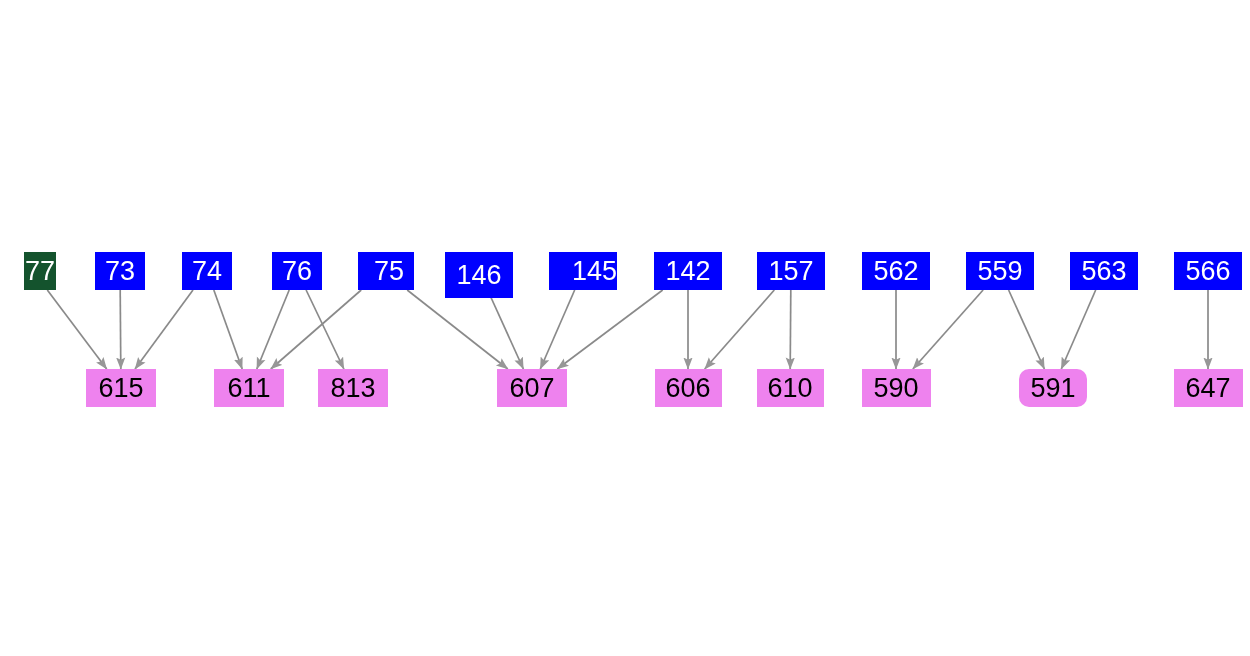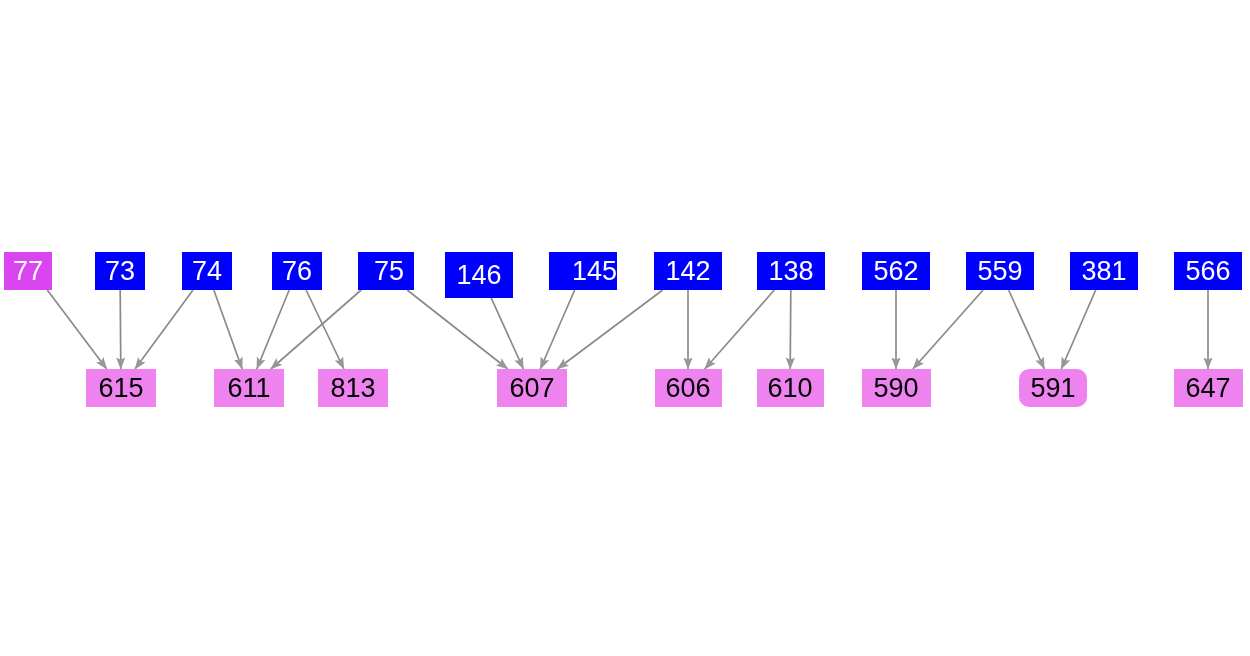--- a/index.html
+++ b/index.html
@@ -53,21 +53,21 @@
       <line x1="662.7" y1="290" x2="557.3" y2="369" stroke="#8a8a8a" stroke-width="1.7" marker-end="url(#arrowhead)"></line>
       <line x1="688.0" y1="290" x2="688.0" y2="369" stroke="#8a8a8a" stroke-width="1.7" marker-end="url(#arrowhead)"></line>
       <line x1="774.3" y1="290" x2="704.7" y2="369" stroke="#8a8a8a" stroke-width="1.7" marker-end="url(#arrowhead)"></line>
       <line x1="790.8" y1="290" x2="790.2" y2="369" stroke="#8a8a8a" stroke-width="1.7" marker-end="url(#arrowhead)"></line>
       <line x1="896.0" y1="290" x2="896.0" y2="369" stroke="#8a8a8a" stroke-width="1.7" marker-end="url(#arrowhead)"></line>
       <line x1="983.1" y1="290" x2="912.9" y2="369" stroke="#8a8a8a" stroke-width="1.7" marker-end="url(#arrowhead)"></line>
       <line x1="1008.6" y1="290" x2="1044.4" y2="369" stroke="#8a8a8a" stroke-width="1.7" marker-end="url(#arrowhead)"></line>
       <line x1="1095.7" y1="290" x2="1061.3" y2="369" stroke="#8a8a8a" stroke-width="1.7" marker-end="url(#arrowhead)"></line>
       <line x1="1208.0" y1="290" x2="1208.0" y2="369" stroke="#8a8a8a" stroke-width="1.7" marker-end="url(#arrowhead)"></line>
     </svg>
-    <div class="node" style="left: 4px; top: 252px; width: 48px; height: 38px; background: #d946ef; color: rgb(255, 255, 255);">
+    <div class="node" style="left: 24px; top: 252px; width: 32px; height: 38px; background: #14532d; color: rgb(255, 255, 255);">
       <span>77</span>
     </div>
     <div class="node" style="left: 95px; top: 252px; width: 50px; height: 38px; background: rgb(0, 0, 255); color: rgb(255, 255, 255);">
       <span>73</span>
     </div>
     <div class="node" style="left: 182px; top: 252px; width: 50px; height: 38px; background: rgb(0, 0, 255); color: rgb(255, 255, 255);">
       <span>74</span>
     </div>
     <div class="node" style="left: 272px; top: 252px; width: 50px; height: 38px; background: rgb(0, 0, 255); color: rgb(255, 255, 255);">
       <span>76</span>
@@ -78,30 +78,30 @@
     <div class="node" style="left: 445px; top: 252px; width: 68px; height: 46px; background: rgb(0, 0, 255); color: rgb(255, 255, 255);">
       <span>146</span>
     </div>
     <div class="node" style="left: 549px; top: 252px; width: 68px; height: 38px; background: rgb(0, 0, 255); color: rgb(255, 255, 255); justify-content: flex-end;">
       <span>145</span>
     </div>
     <div class="node" style="left: 654px; top: 252px; width: 68px; height: 38px; background: rgb(0, 0, 255); color: rgb(255, 255, 255);">
       <span>142</span>
     </div>
     <div class="node" style="left: 757px; top: 252px; width: 68px; height: 38px; background: rgb(0, 0, 255); color: rgb(255, 255, 255);">
-      <span>138</span>
+      <span>157</span>
     </div>
     <div class="node" style="left: 862px; top: 252px; width: 68px; height: 38px; background: rgb(0, 0, 255); color: rgb(255, 255, 255);">
       <span>562</span>
     </div>
     <div class="node" style="left: 966px; top: 252px; width: 68px; height: 38px; background: rgb(0, 0, 255); color: rgb(255, 255, 255);">
       <span>559</span>
     </div>
     <div class="node" style="left: 1070px; top: 252px; width: 68px; height: 38px; background: rgb(0, 0, 255); color: rgb(255, 255, 255);">
-      <span>381</span>
+      <span>563</span>
     </div>
     <div class="node" style="left: 1174px; top: 252px; width: 68px; height: 38px; background: rgb(0, 0, 255); color: rgb(255, 255, 255);">
       <span>566</span>
     </div>
     <div class="node" style="left: 86px; top: 369px; width: 70px; height: 38px; background: rgb(238, 130, 238); color: rgb(0, 0, 0);">
       <span>615</span>
     </div>
     <div class="node" style="left: 214px; top: 369px; width: 70px; height: 38px; background: rgb(238, 130, 238); color: rgb(0, 0, 0);">
       <span>611</span>
     </div>

